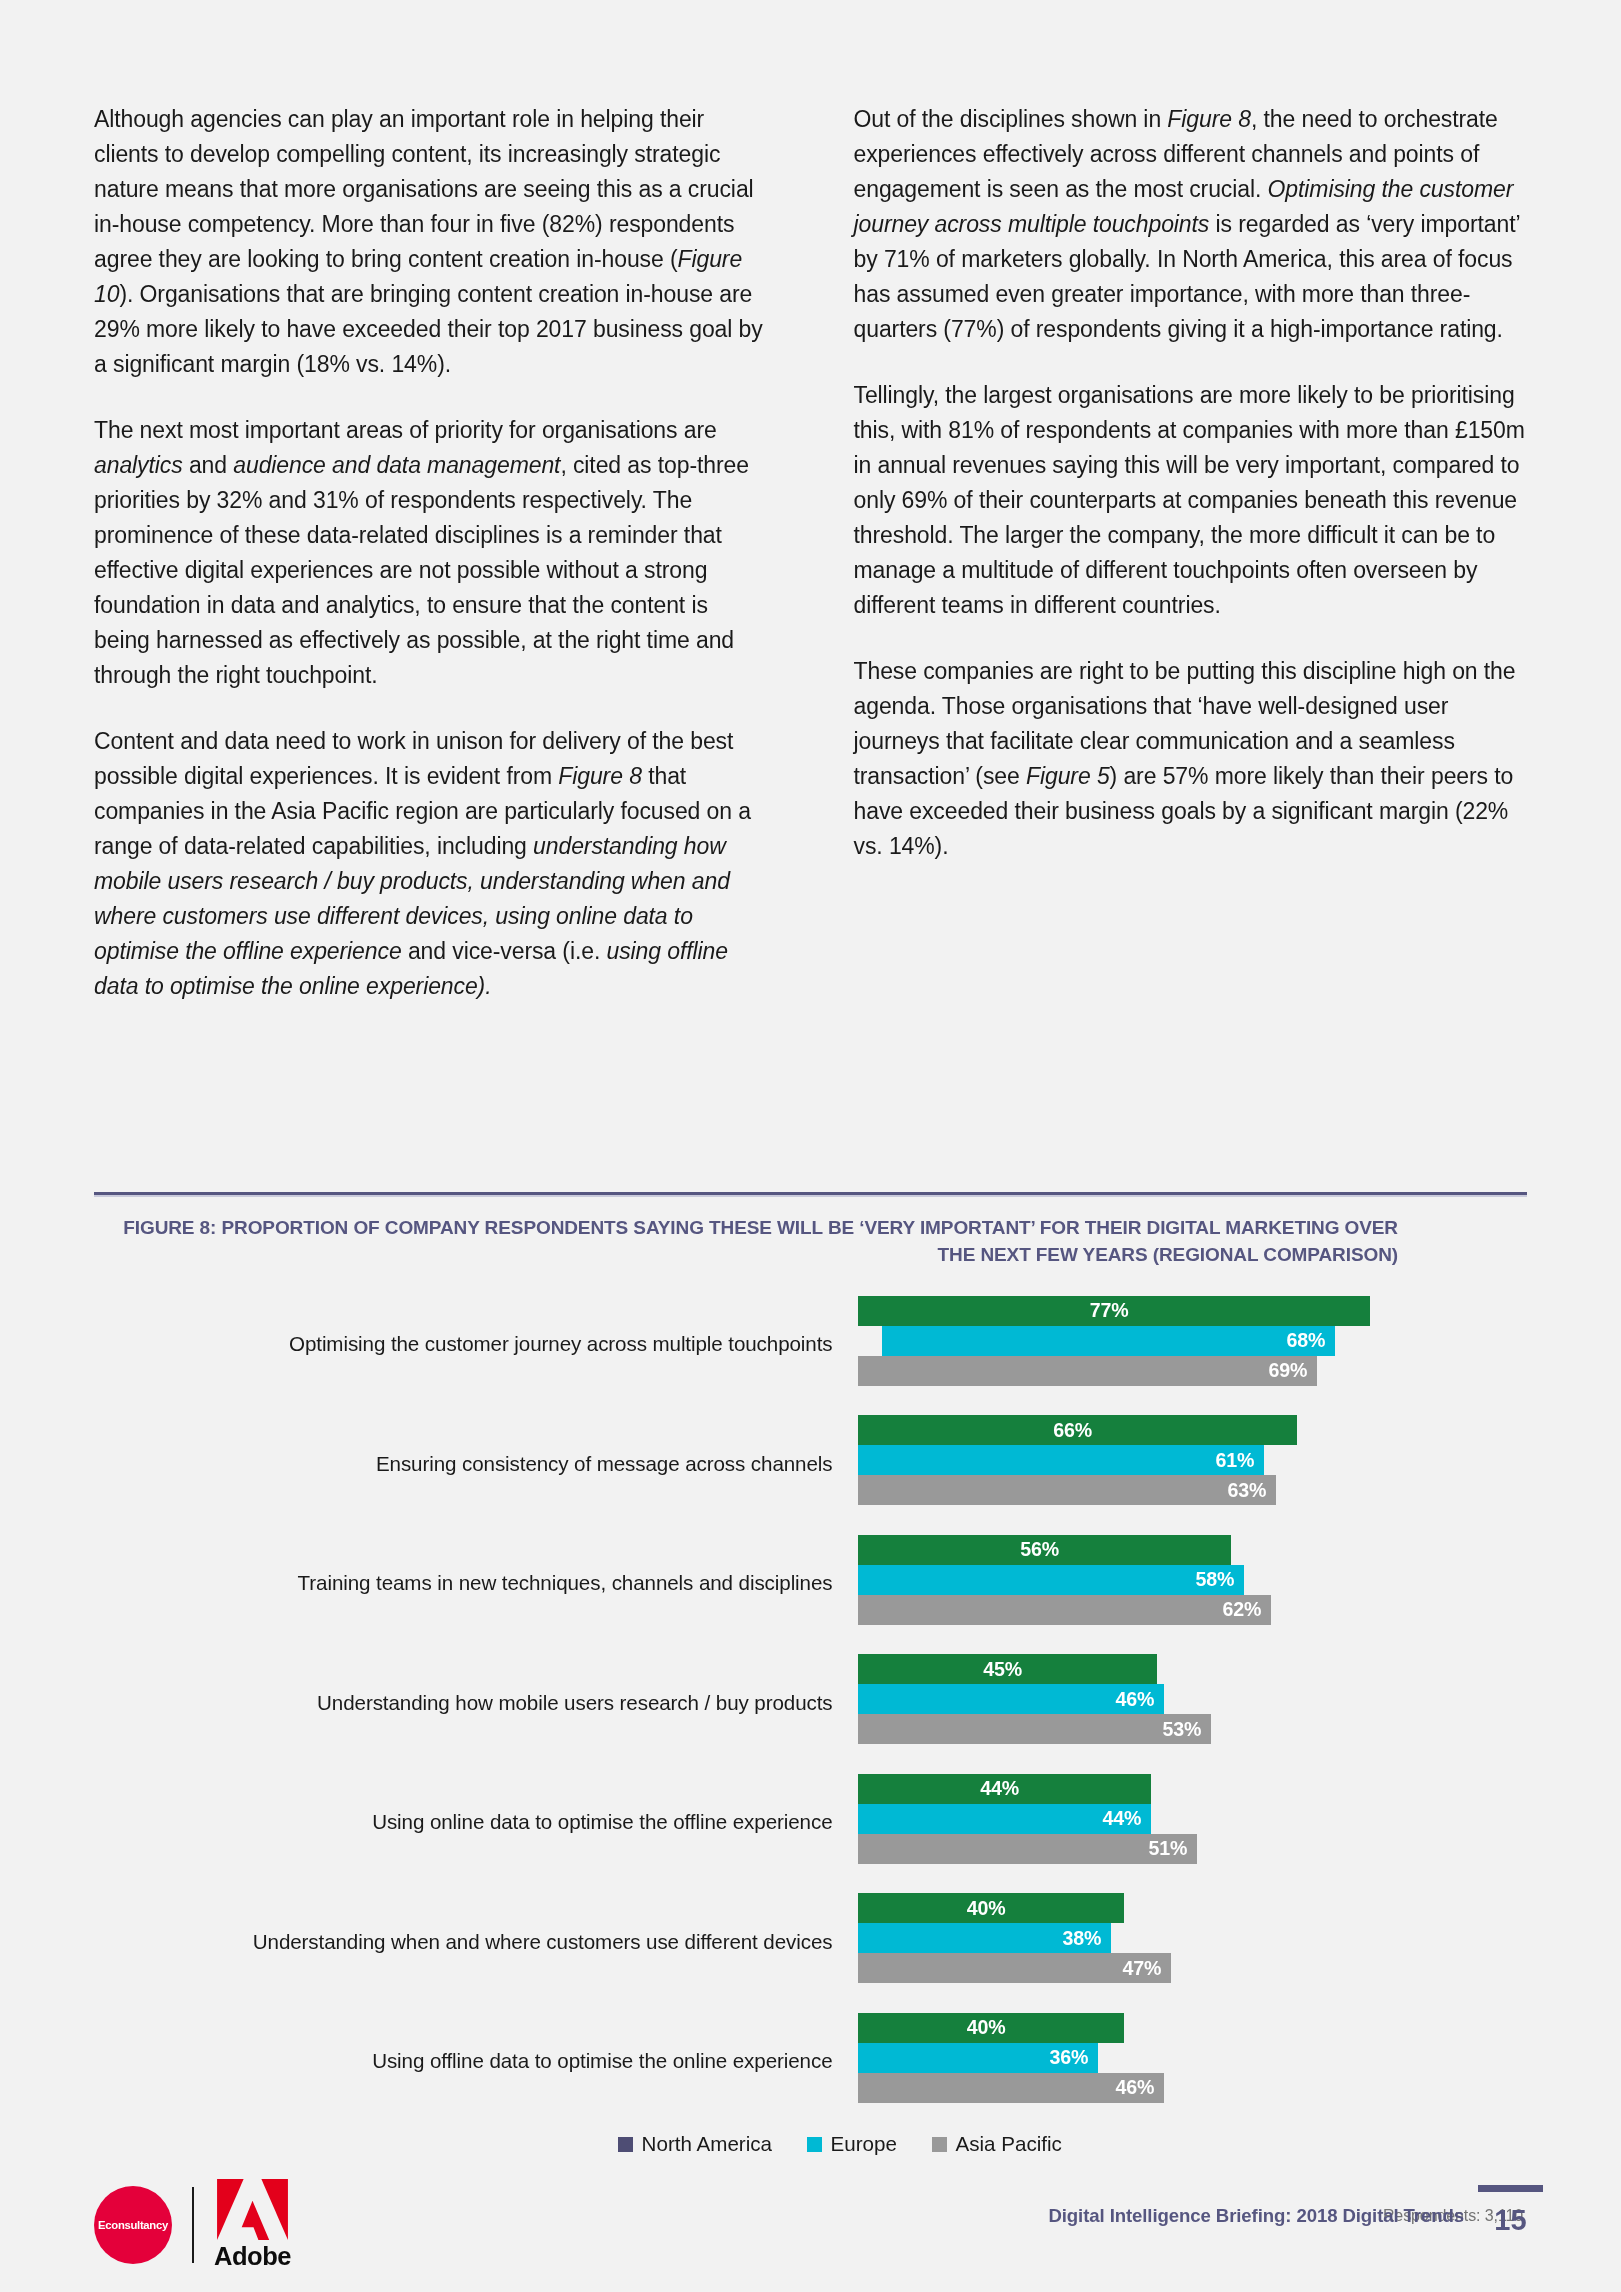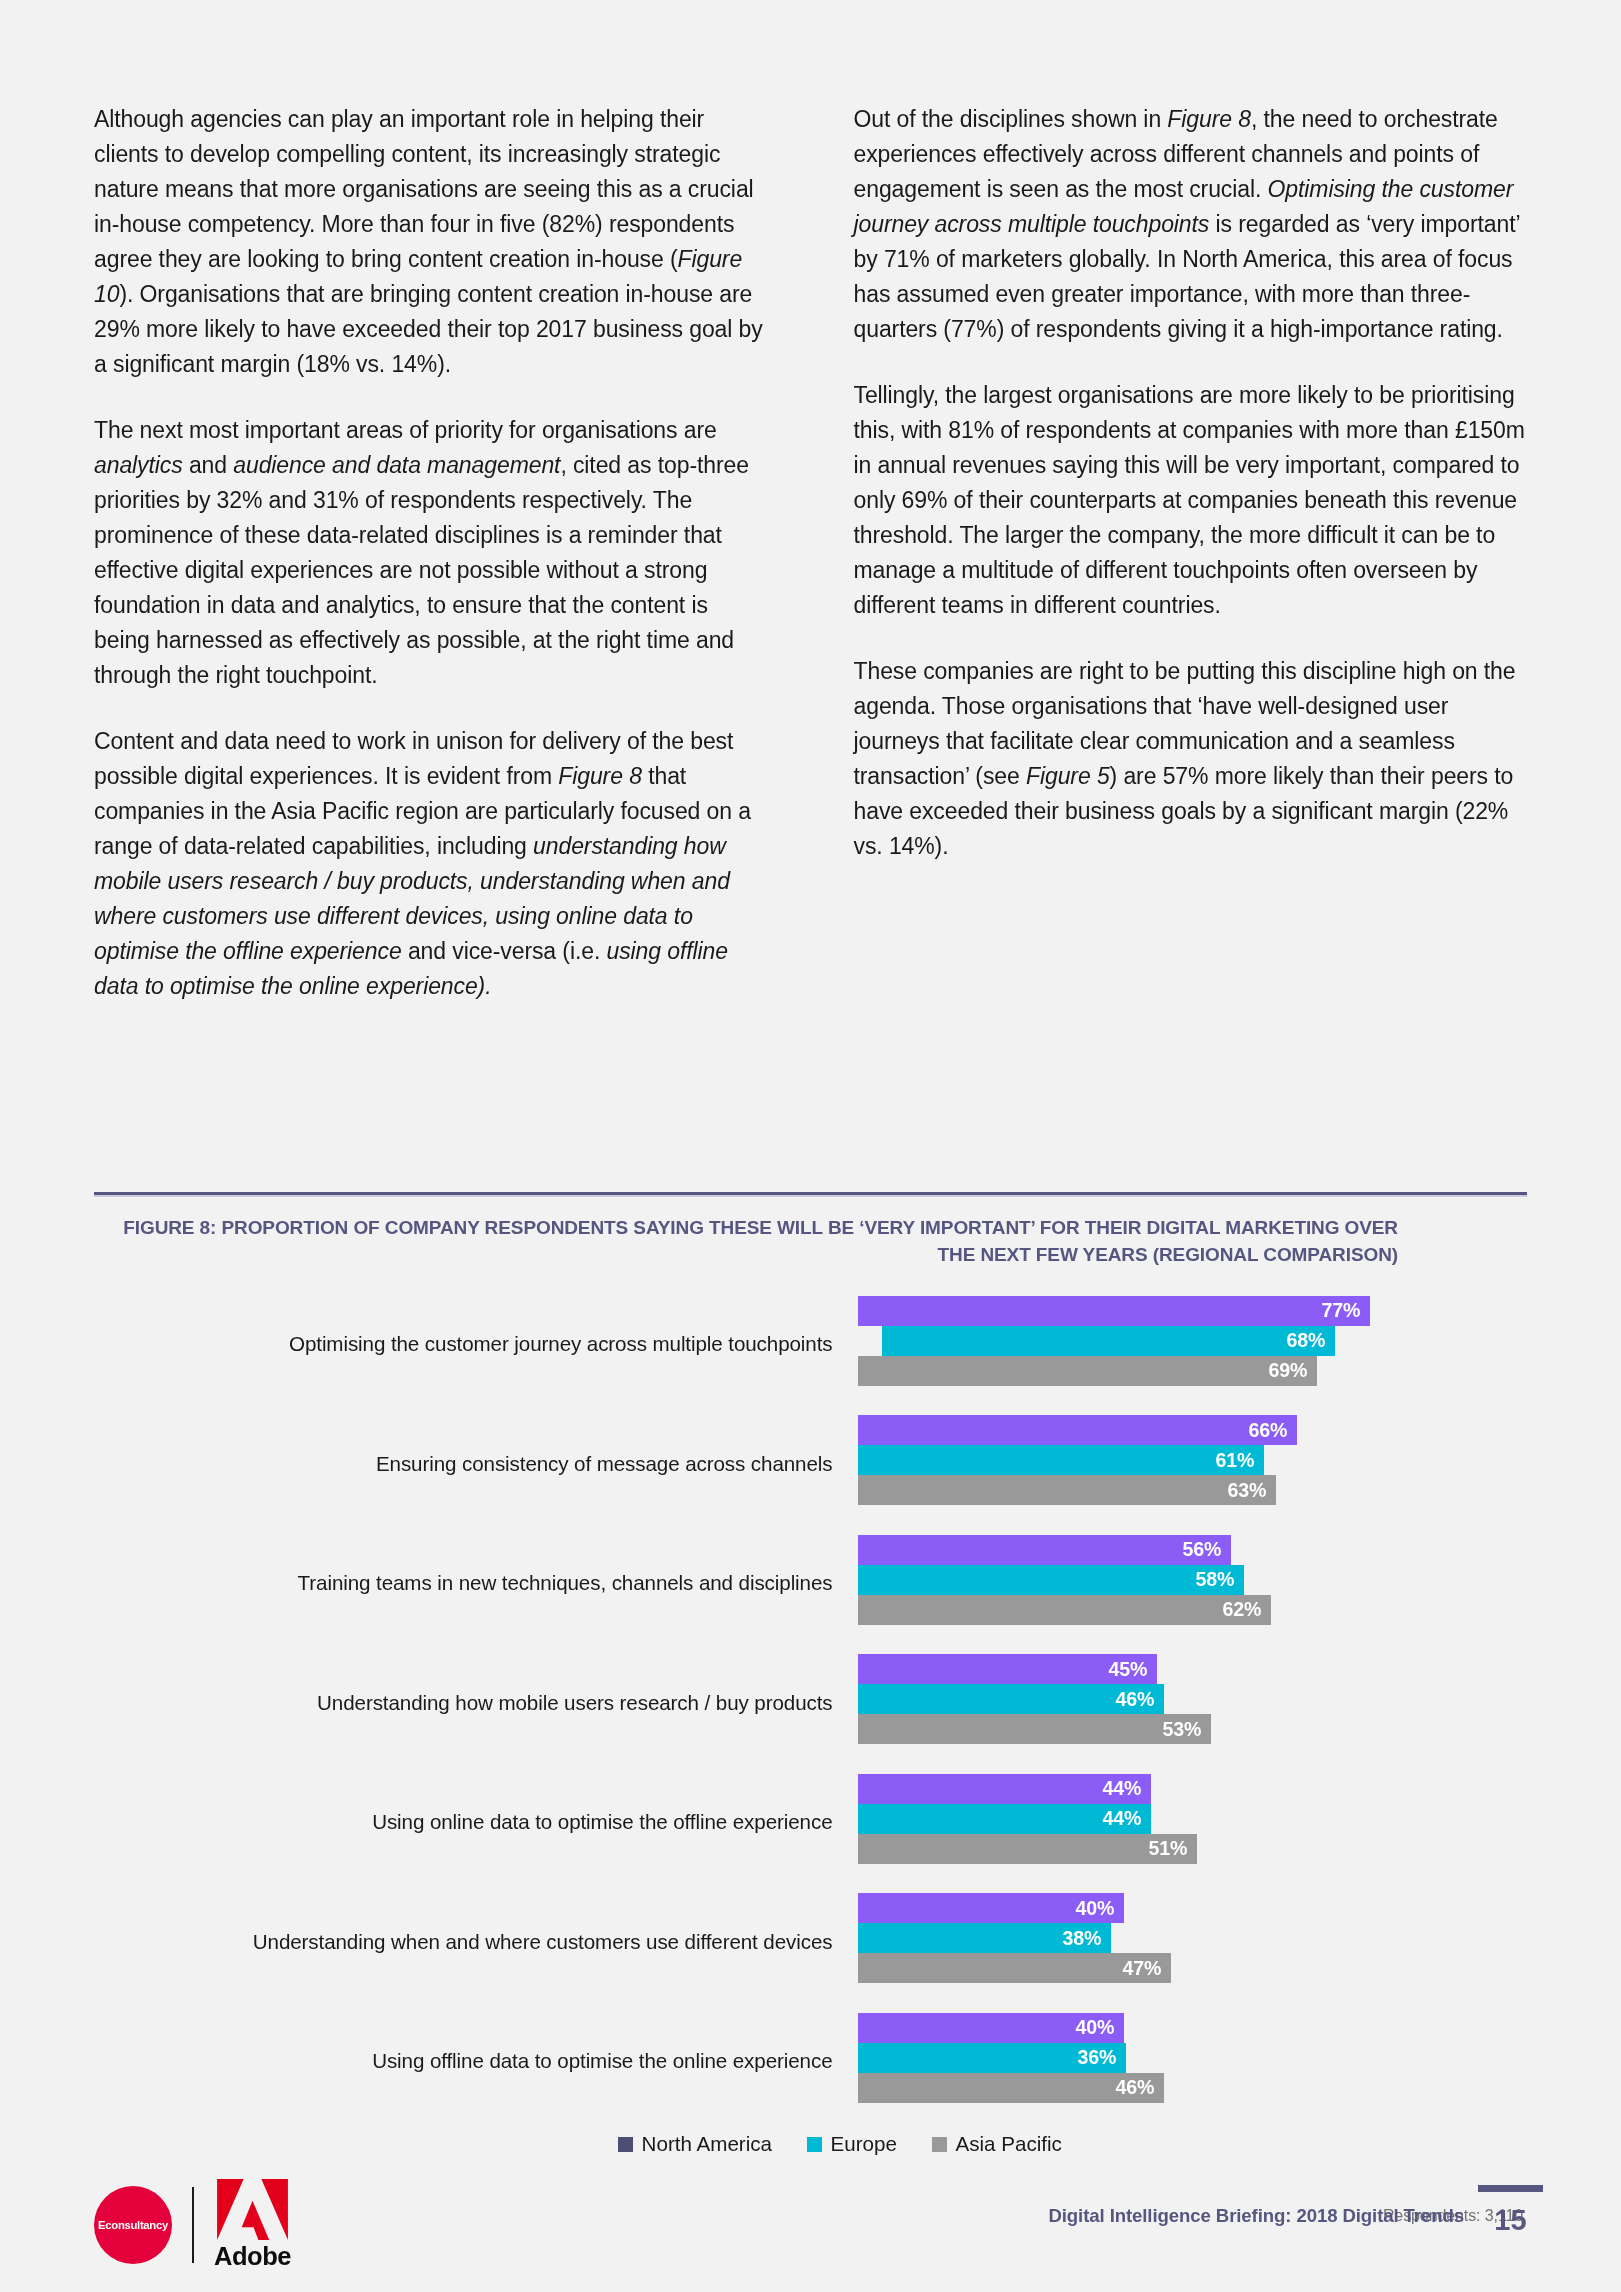--- a/index.html
+++ b/index.html
@@ -86,21 +86,21 @@
     display: flex;
     align-items: center;
     justify-content: flex-end;
     color: #ffffff;
     font-size: 19.6px;
     font-weight: bold;
     padding-right: 9.8px;
     letter-spacing: -0.2px;
     white-space: nowrap;
   }
-  .bar.na { background: #8b5cf6; }
+  .bar.na { background: #15803d; justify-content: center; }
   .bar.eu { background: #00b9d4; }
   .bar.ap { background: #999999; }
 
   
   .legend {
     display: flex;
     justify-content: center;
     align-items: center;
     gap: 35px;
     margin-top: 21.6px;
@@ -286,21 +286,21 @@
               <span>47%</span>
             </div>
           </div>
         </div>
         <div class="grp">
           <div class="grp-label">Using offline data to optimise the online experience</div>
           <div class="bars">
             <div class="bar na" style="width: 266px;">
               <span>40%</span>
             </div>
-            <div class="bar eu" style="width: 268px; padding-left: 32px;">
+            <div class="bar eu" style="width: 240px; padding-left: 32px;">
               <span>36%</span>
             </div>
             <div class="bar ap" style="width: 306px;">
               <span>46%</span>
             </div>
           </div>
         </div>
       </div>
 
     <div class="legend" id="legend">

